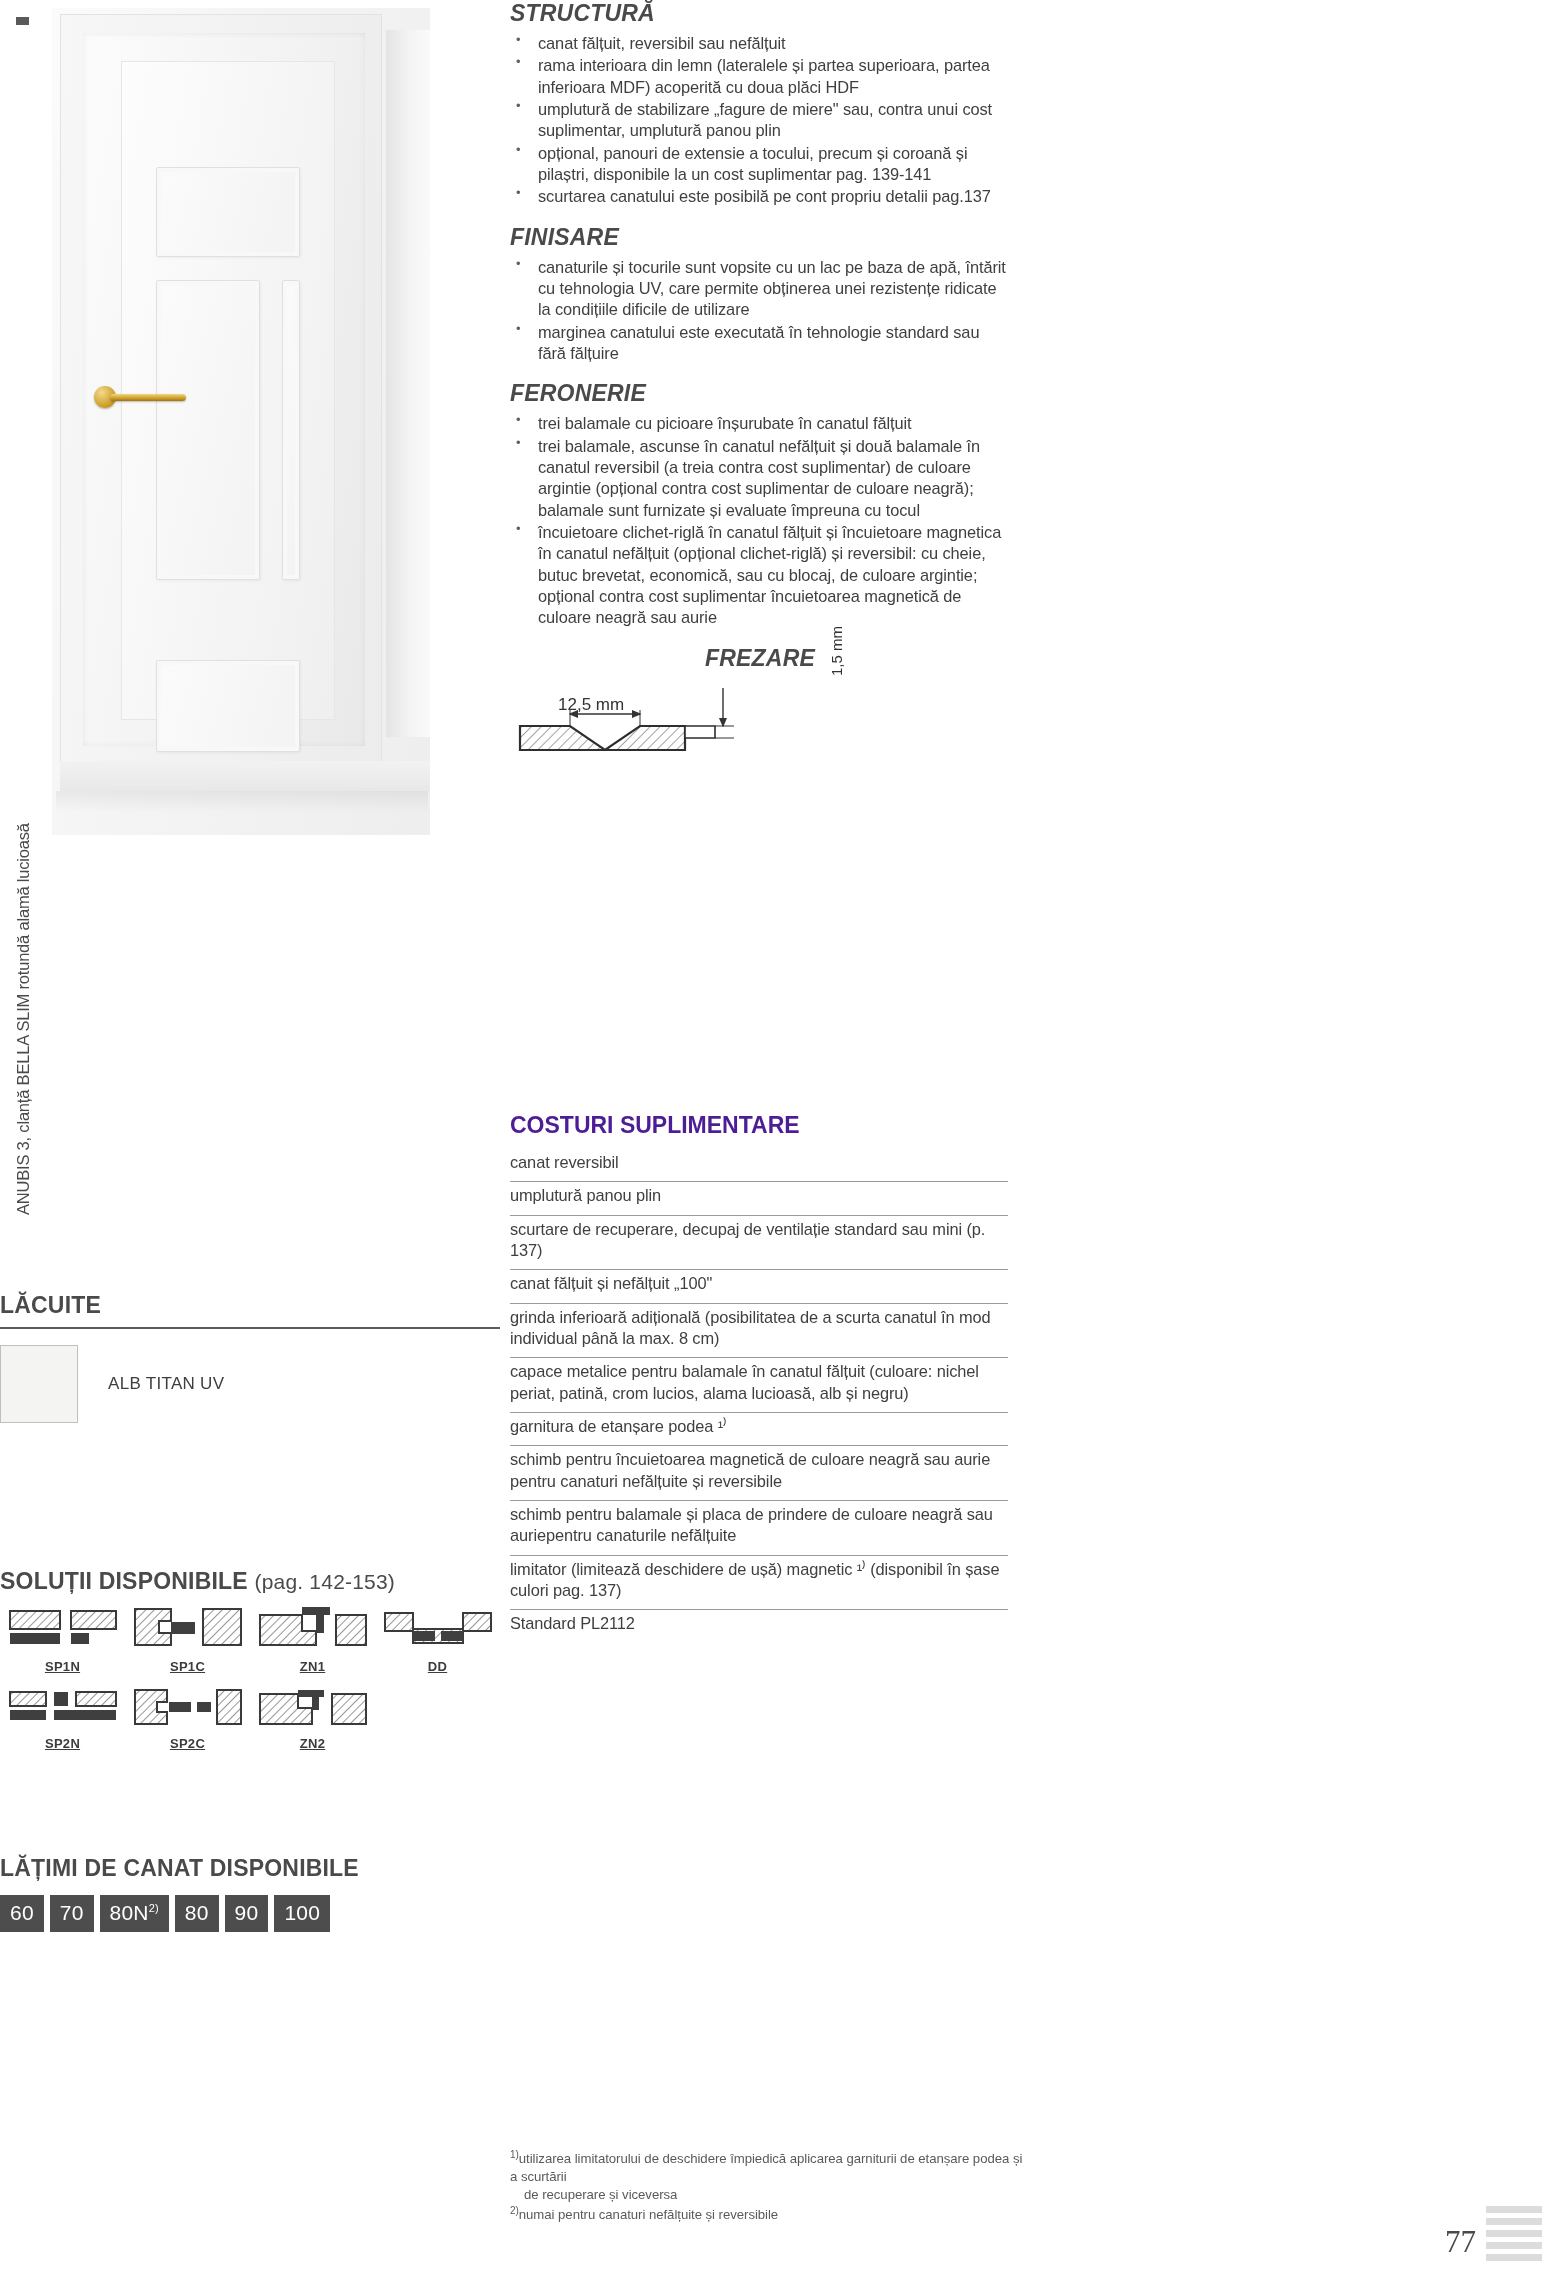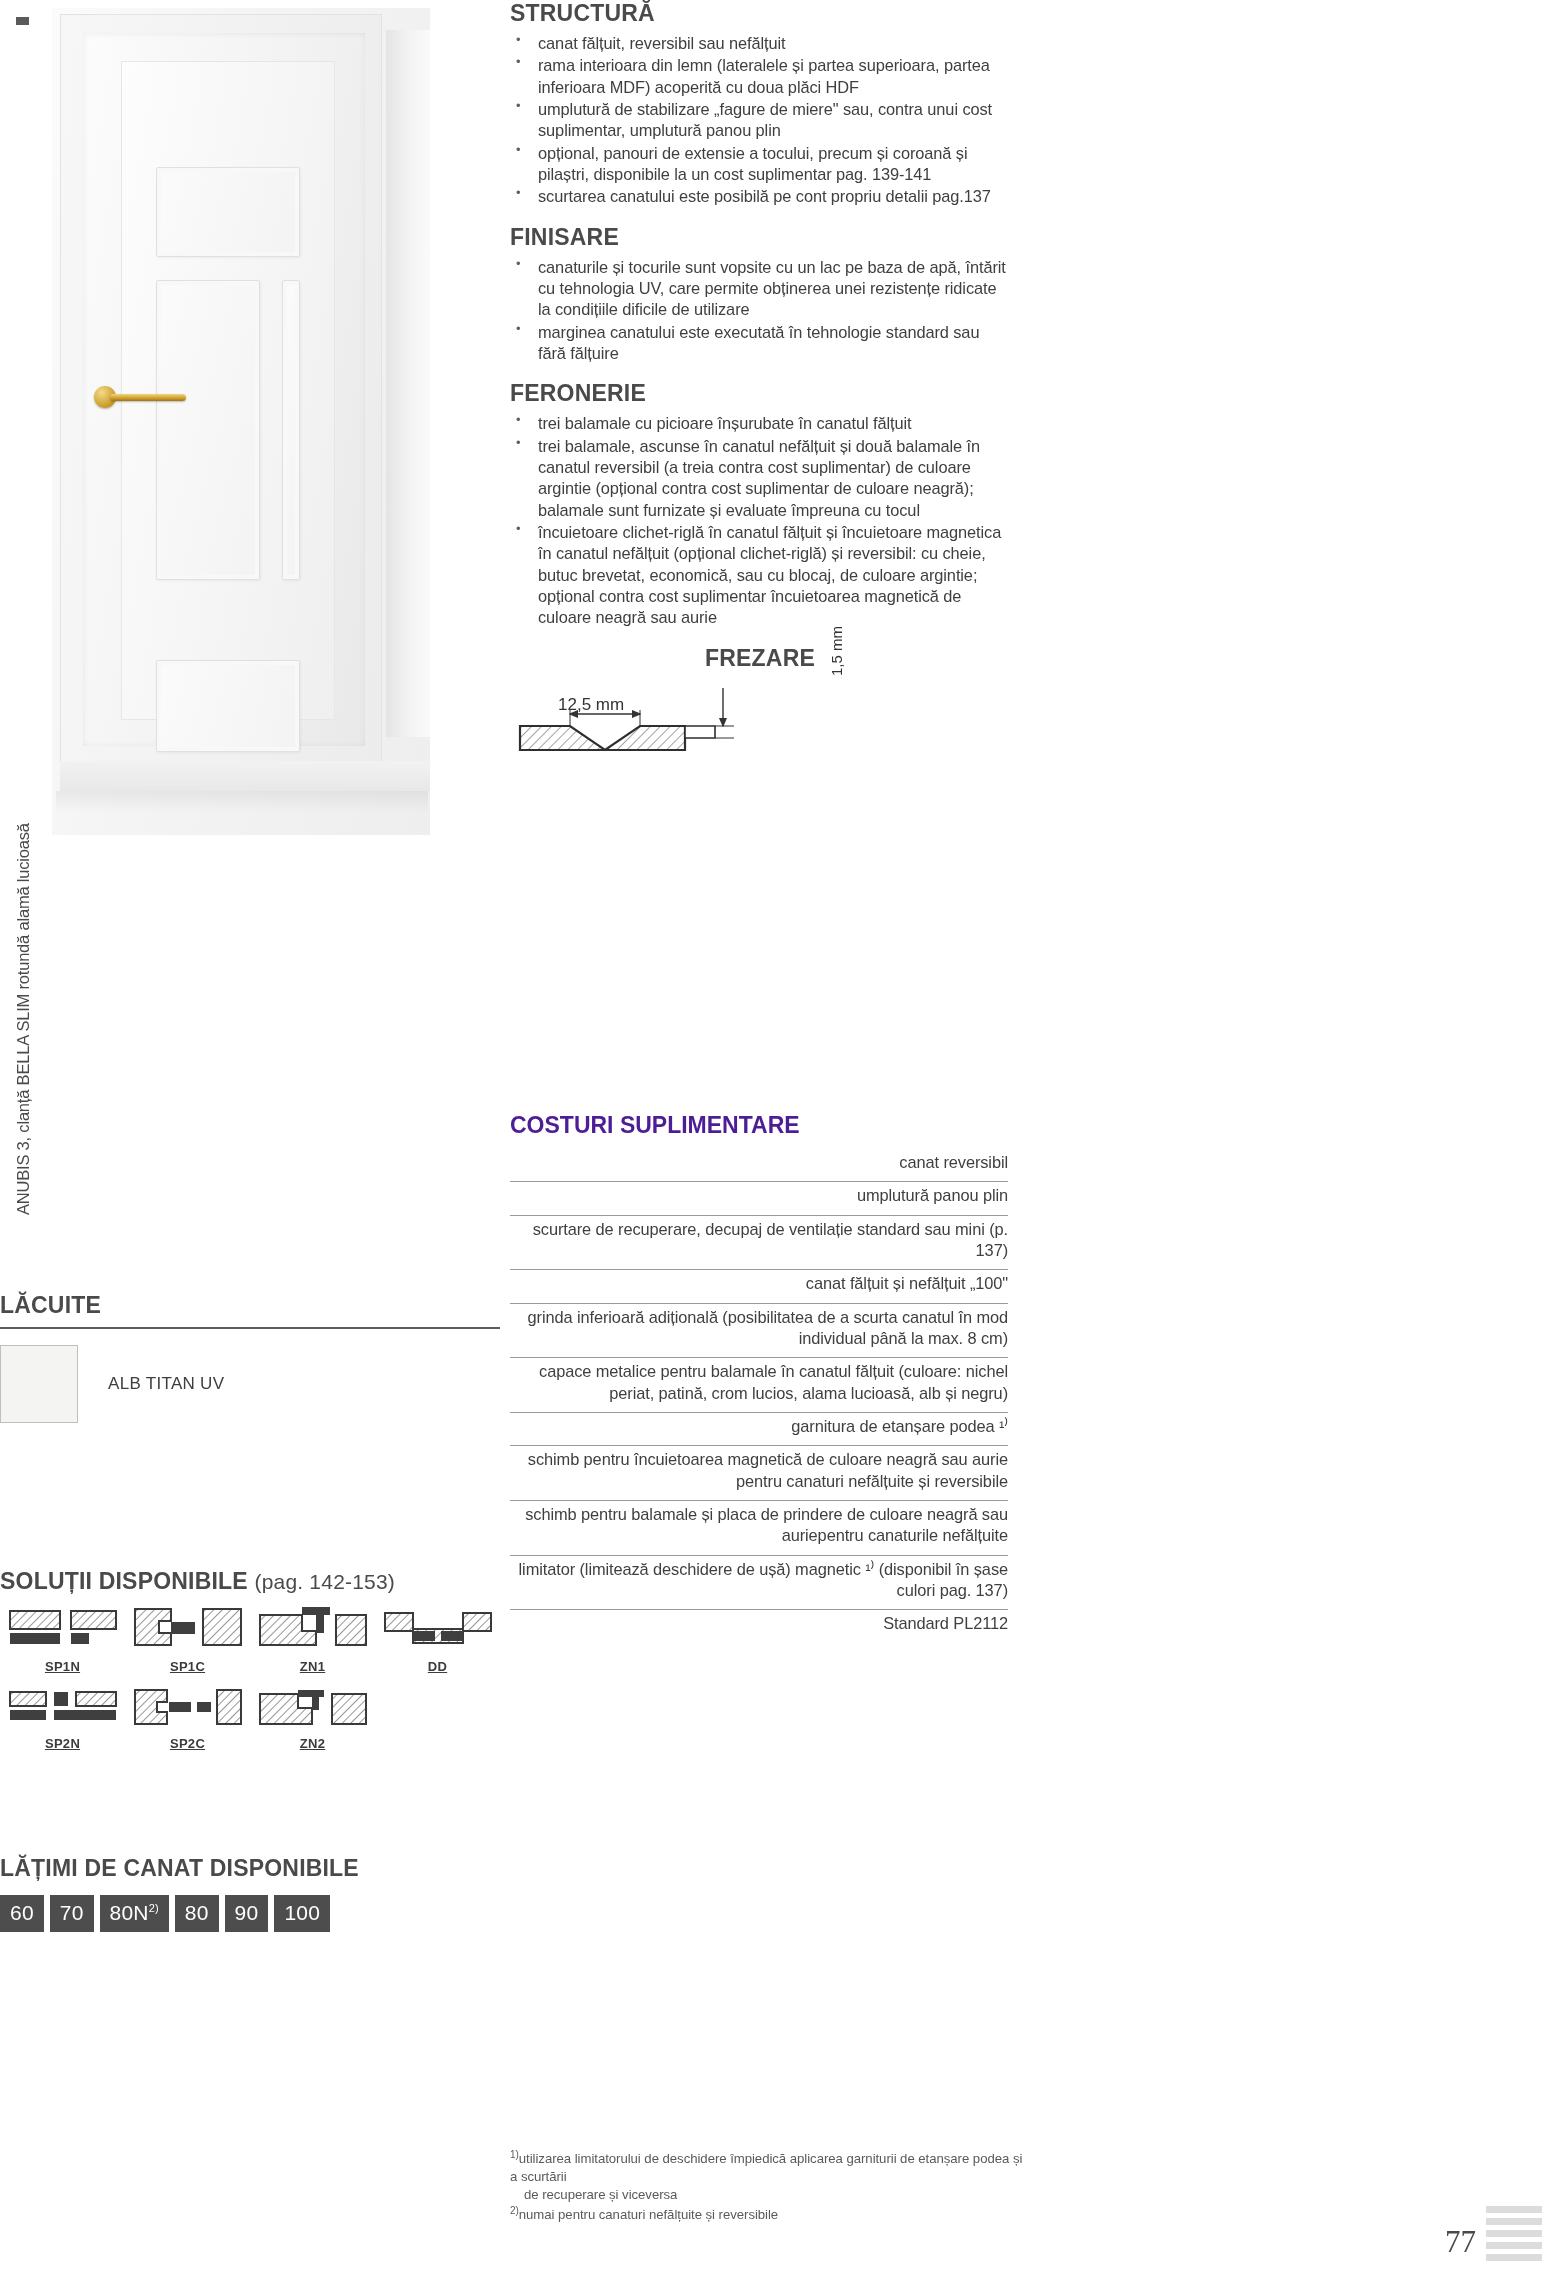--- a/index.html
+++ b/index.html
@@ -119,21 +119,21 @@
     padding: 6px 10px 7px; min-width: 42px; text-align: center;
     letter-spacing: .2px;
   }
   .badge sup { font-size: 11px; vertical-align: super; }
 
   
   .right-col { position: absolute; left: 510px; top: 0px; width: 500px; }
 
   h2.block-head {
     font-size: 23px; font-weight: bold; color: #4a4a4a;
-    letter-spacing: .2px; margin-bottom: 6px;
+    letter-spacing: .2px; margin-bottom: 6px; font-style: italic;
   }
   ul.bullets { list-style: none; margin: 0 0 16px 0; }
   ul.bullets li {
     position: relative; padding-left: 28px;
     font-size: 16.4px; line-height: 1.30; color: #3f3f3f;
     margin-bottom: 1px; letter-spacing: -0.1px;
   }
   ul.bullets li::before {
     content: "•"; position: absolute; left: 6px; top: -1px;
     font-size: 13px; color: #606060;
@@ -144,21 +144,20 @@
   .frezare-wrap { position: relative; height: 110px; margin-top: 6px; }
 
   
   .costuri { position: absolute; left: 510px; top: 1112px; width: 498px; }
   .costuri h2 { font-size: 23px; font-weight: bold; color: #4c1d95; margin-bottom: 10px; }
   .cost-row {
     font-size: 16.4px; line-height: 1.30; color: #3f3f3f;
     padding: 3px 0 8px 0;
     border-bottom: 1px solid #9a9a9a;
     letter-spacing: -0.1px;
-    text-align: right;
   }
   .cost-row:last-child { border-bottom: none; }
 
   
   .footnotes { position: absolute; left: 510px; top: 2148px; width: 520px; }
   .fn {
     font-size: 13.2px; line-height: 1.35; color: #5a5a5a;
     letter-spacing: -0.05px;
   }
   .fn sup { font-size: 10px; vertical-align: super; }

